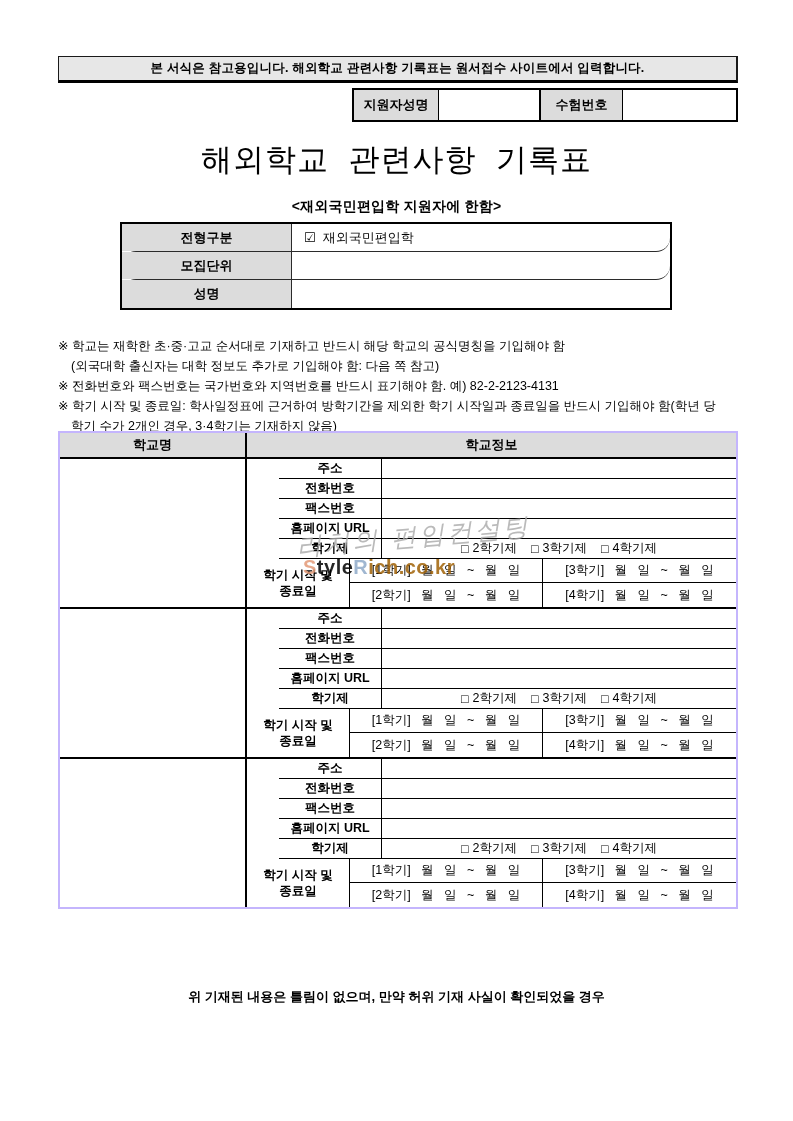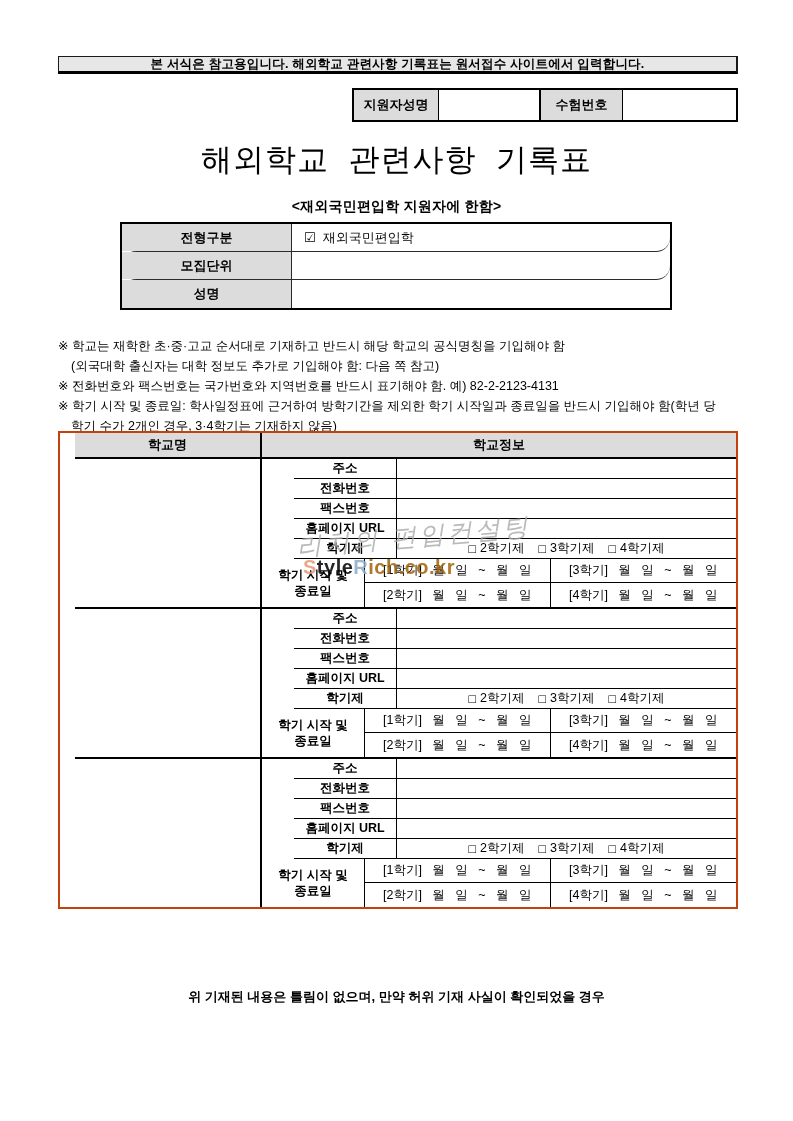--- a/index.html
+++ b/index.html
@@ -1,20 +1,20 @@
 <!DOCTYPE html>
 <html><head>
 <meta charset="utf-8">
 <style>
   * { margin:0; padding:0; box-sizing:border-box; }
   body { background:#ffffff; font-family:"Liberation Sans","DejaVu Sans",sans-serif; color:#000; }
   .page { position:relative; width:793px; height:1121px; background:#fff; overflow:hidden; }
 
   
-  .notice-box { position:absolute; left:58px; top:56px; width:680px; height:18px;
+  .notice-box { position:absolute; left:58px; top:56px; width:680px; height:27px;
     background:#e7e7e7; border:1px solid #1a1a1a; border-right-width:2px; border-bottom:3px solid #000;
     display:flex; align-items:center; justify-content:center; font-weight:bold; font-size:12.5px; letter-spacing:0.2px; }
 
   
   .applicant-table { position:absolute; left:352px; top:88px; width:386px; height:34px;
     display:grid; grid-template-columns:85px 102px 82px 1fr; border:2px solid #000; background:#fff; }
   .applicant-table .cell { display:flex; align-items:center; justify-content:center; font-size:13px; }
   .applicant-table .lab { background:#dcdcdc; font-weight:bold; border-right:1px solid #000; }
   .applicant-table .val1 { border-right:2px solid #000; }
 
@@ -31,21 +31,21 @@
   .info-table .lab { background:#dcdcdc; font-weight:bold; font-size:13px;
     display:flex; align-items:center; justify-content:center; border-right:1.5px solid #2b2b2b; }
   .info-table .val { display:flex; align-items:center; padding-left:12px; font-size:13px; gap:7px; }
 
   
   .notes { position:absolute; left:58px; top:336px; width:690px; font-size:12.5px; line-height:20px; }
   .note-line { white-space:nowrap; }
   .note-line.indent { padding-left:13px; }
 
   
-  .main-table { position:absolute; left:58px; top:431px; width:680px; border:2px solid #c2410c; background:transparent;padding-left:15px; }
+  .main-table { position:absolute; left:58px; top:431px; width:680px; border:2px solid #c4b5fd; background:transparent; }
   .mt-header { display:grid; grid-template-columns:187px 1fr; height:26px; border-bottom:2px solid #000; }
   .mt-header .cell { background:#dcdcdc; font-weight:bold; font-size:13px;
     display:flex; align-items:center; justify-content:center; }
   .mt-header .cell:first-child { border-right:2px solid #000; }
 
   .block { display:grid; grid-template-columns:187px 1fr; border-bottom:2px solid #000; }
   .block:last-child { border-bottom:none; }
   .block-left { border-right:2px solid #000; }
   .block-right { display:flex; flex-direction:column; }
   .info-row { display:grid; grid-template-columns:103px 1fr; height:20px; border-bottom:1px solid #000;margin-left:32px; }

